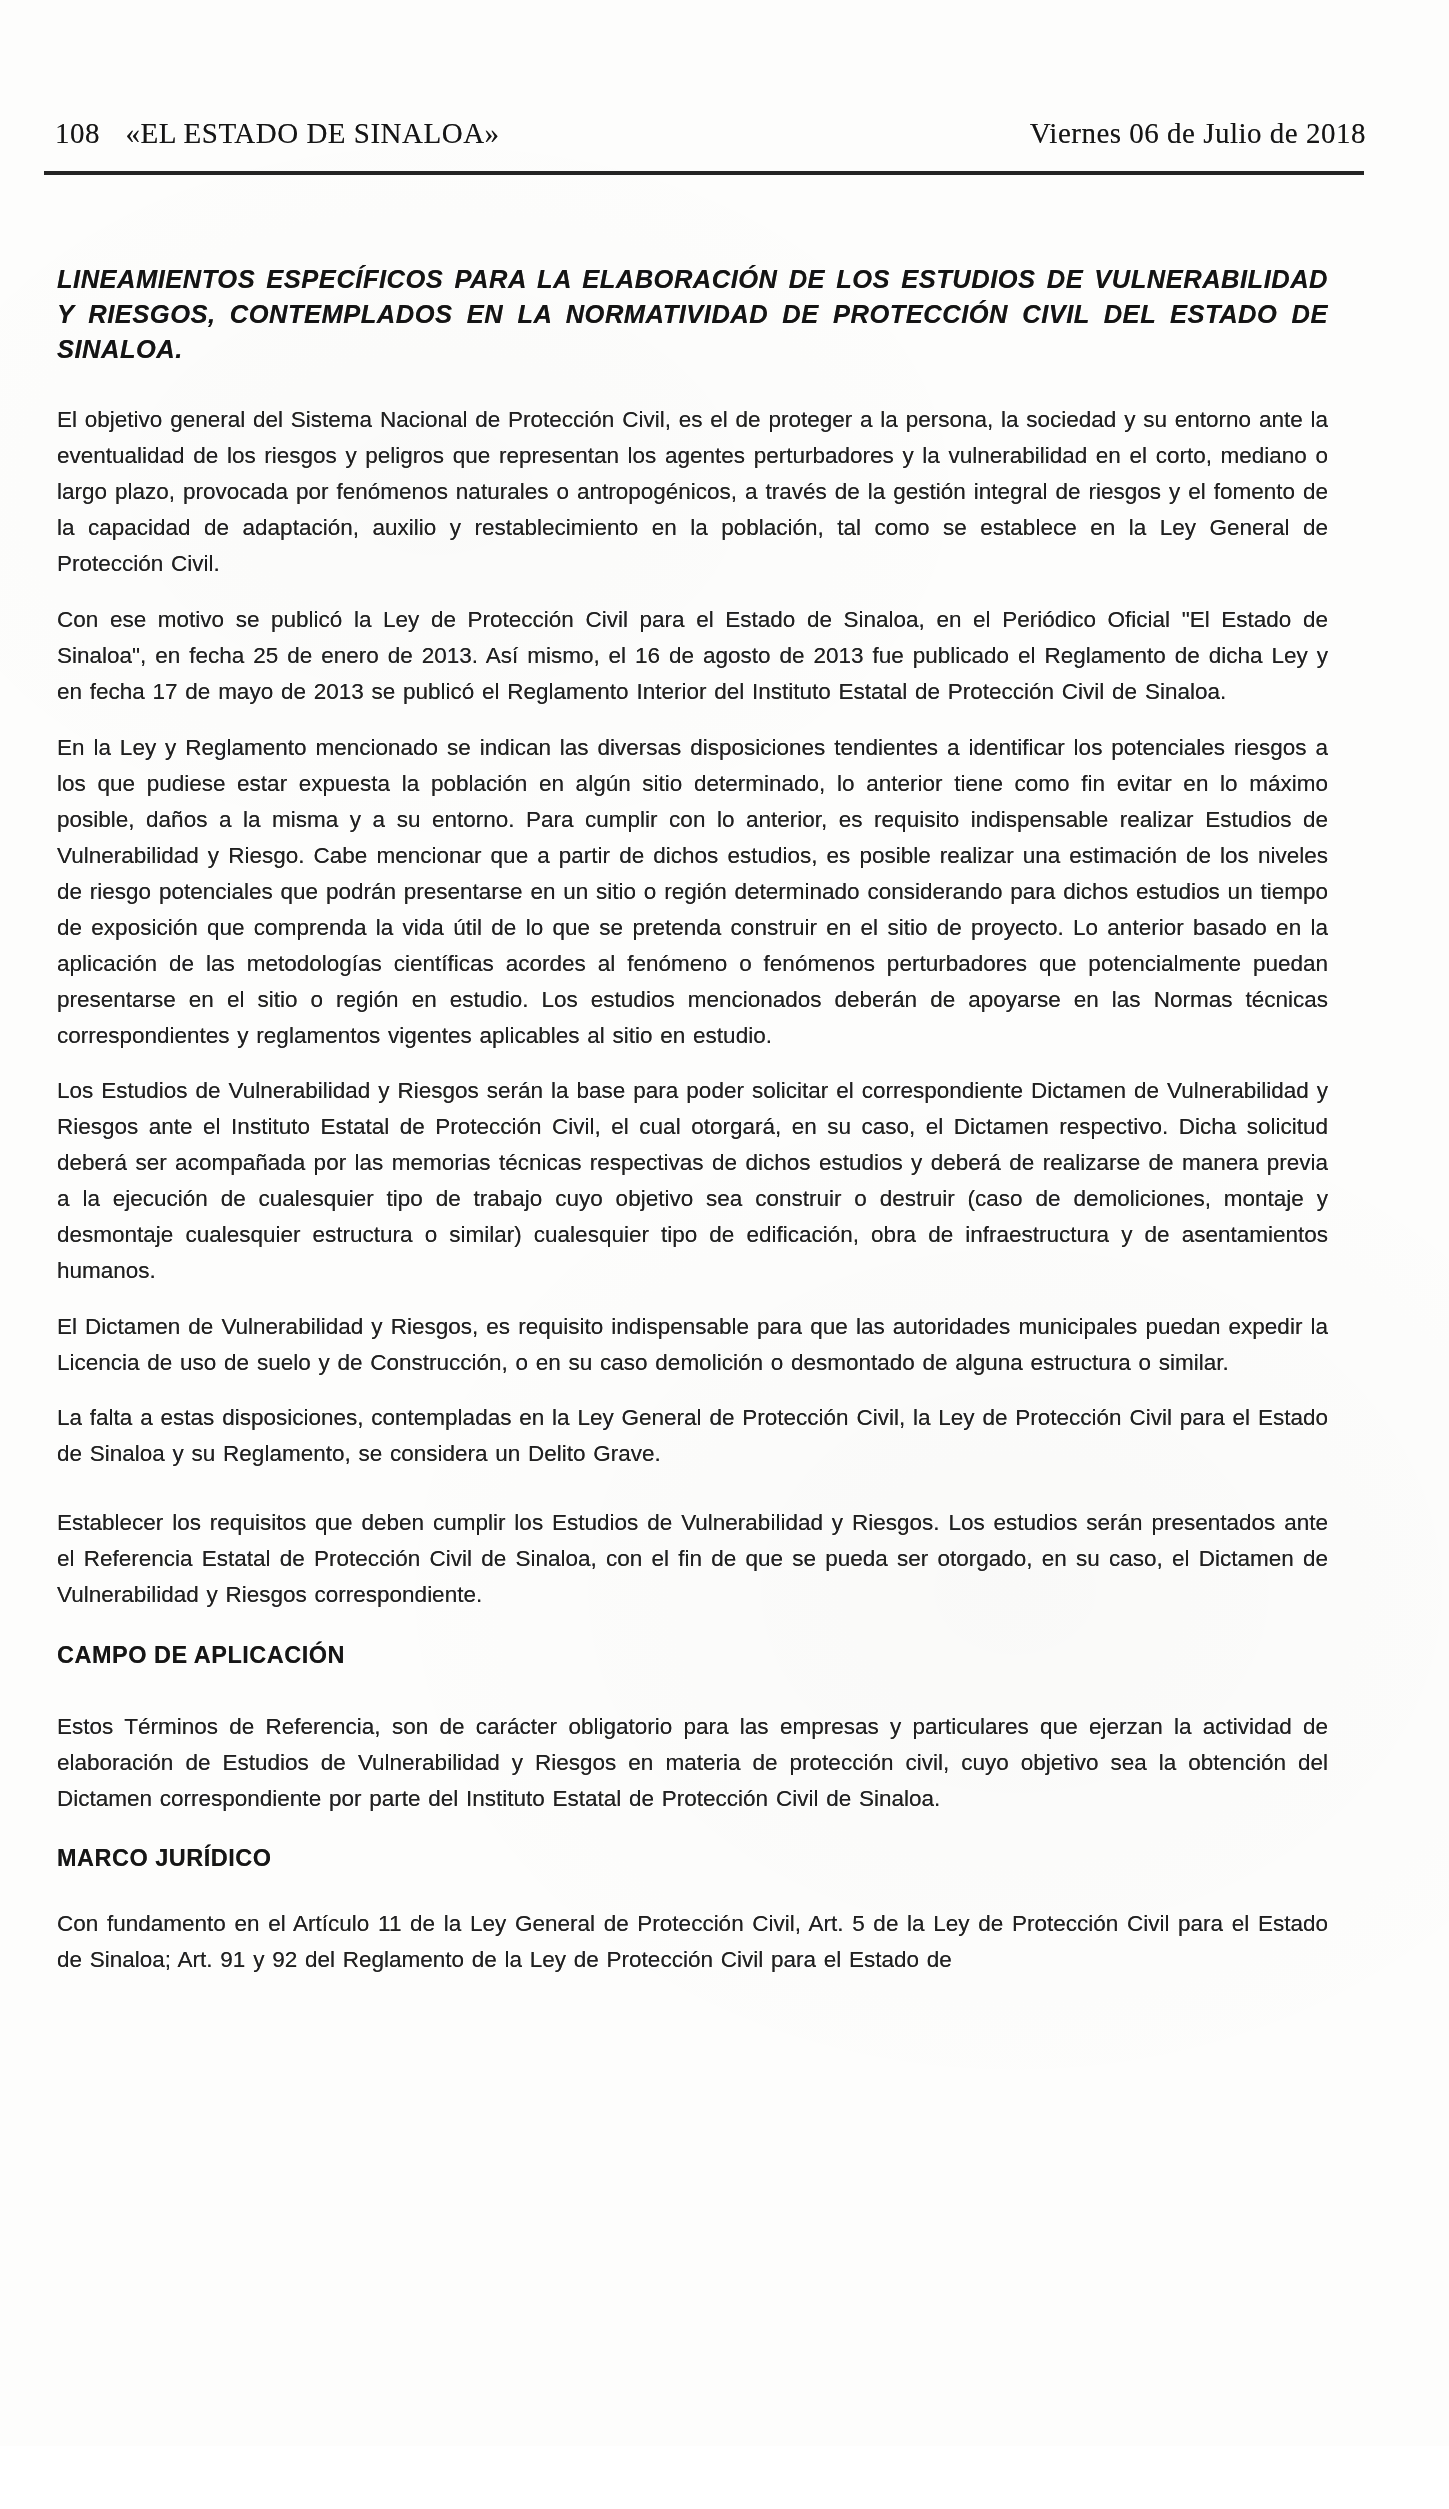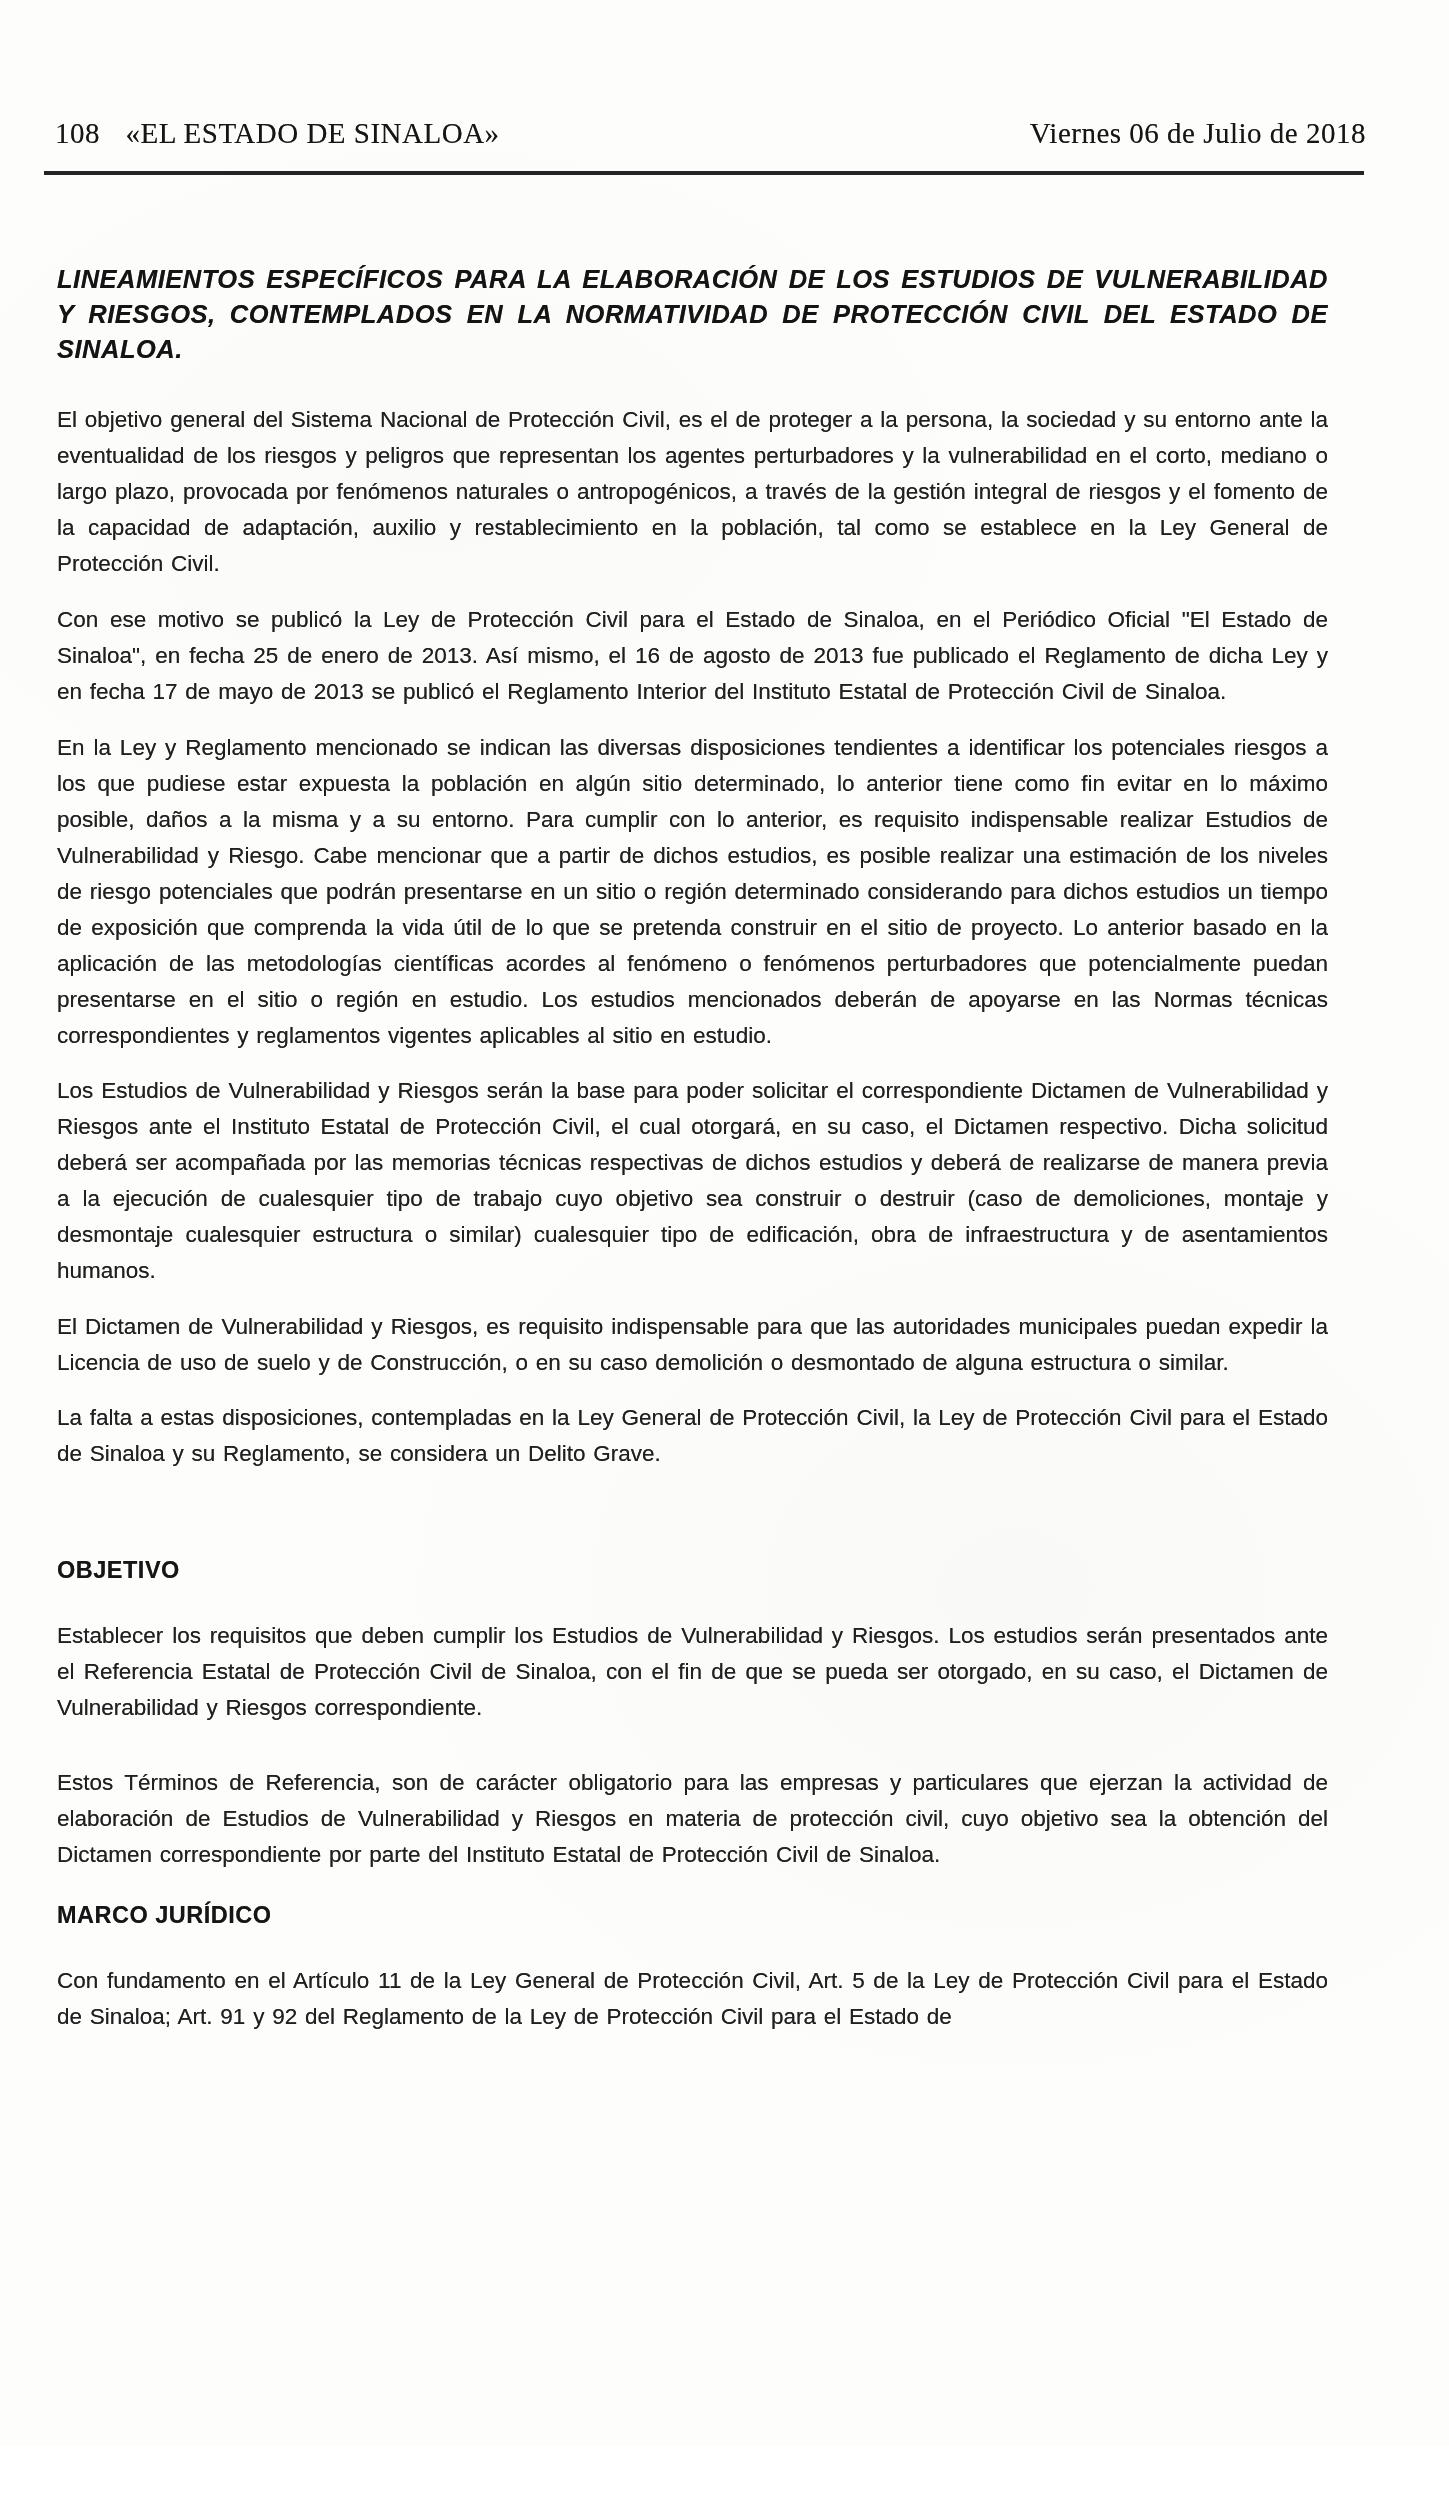--- a/index.html
+++ b/index.html
@@ -99,23 +99,23 @@
 
     <p class="doc-title">LINEAMIENTOS ESPECÍFICOS PARA LA ELABORACIÓN DE LOS ESTUDIOS DE VULNERABILIDAD Y RIESGOS, CONTEMPLADOS EN LA NORMATIVIDAD DE PROTECCIÓN CIVIL DEL ESTADO DE SINALOA.</p>
 
     <p class="para after-heading first-intro">El objetivo general del Sistema Nacional de Protección Civil, es el de proteger a la persona, la sociedad y su entorno ante la eventualidad de los riesgos y peligros que representan los agentes perturbadores y la vulnerabilidad en el corto, mediano o largo plazo, provocada por fenómenos naturales o antropogénicos, a través de la gestión integral de riesgos y el fomento de la capacidad de adaptación, auxilio y restablecimiento en la población, tal como se establece en la Ley General de Protección Civil.</p>
     <p class="para">Con ese motivo se publicó la Ley de Protección Civil para el Estado de Sinaloa, en el Periódico Oficial "El Estado de Sinaloa", en fecha 25 de enero de 2013. Así mismo, el 16 de agosto de 2013 fue publicado el Reglamento de dicha Ley y en fecha 17 de mayo de 2013 se publicó el Reglamento Interior del Instituto Estatal de Protección Civil de Sinaloa.</p>
     <p class="para">En la Ley y Reglamento mencionado se indican las diversas disposiciones tendientes a identificar los potenciales riesgos a los que pudiese estar expuesta la población en algún sitio determinado, lo anterior tiene como fin evitar en lo máximo posible, daños a la misma y a su entorno. Para cumplir con lo anterior, es requisito indispensable realizar Estudios de Vulnerabilidad y Riesgo. Cabe mencionar que a partir de dichos estudios, es posible realizar una estimación de los niveles de riesgo potenciales que podrán presentarse en un sitio o región determinado considerando para dichos estudios un tiempo de exposición que comprenda la vida útil de lo que se pretenda construir en el sitio de proyecto. Lo anterior basado en la aplicación de las metodologías científicas acordes al fenómeno o fenómenos perturbadores que potencialmente puedan presentarse en el sitio o región en estudio. Los estudios mencionados deberán de apoyarse en las Normas técnicas correspondientes y reglamentos vigentes aplicables al sitio en estudio.</p>
     <p class="para">Los Estudios de Vulnerabilidad y Riesgos serán la base para poder solicitar el correspondiente Dictamen de Vulnerabilidad y Riesgos ante el Instituto Estatal de Protección Civil, el cual otorgará, en su caso, el Dictamen respectivo. Dicha solicitud deberá ser acompañada por las memorias técnicas respectivas de dichos estudios y deberá de realizarse de manera previa a la ejecución de cualesquier tipo de trabajo cuyo objetivo sea construir o destruir (caso de demoliciones, montaje y desmontaje cualesquier estructura o similar) cualesquier tipo de edificación, obra de infraestructura y de asentamientos humanos.</p>
     <p class="para">El Dictamen de Vulnerabilidad y Riesgos, es requisito indispensable para que las autoridades municipales puedan expedir la Licencia de uso de suelo y de Construcción, o en su caso demolición o desmontado de alguna estructura o similar.</p>
     <p class="para">La falta a estas disposiciones, contempladas en la Ley General de Protección Civil, la Ley de Protección Civil para el Estado de Sinaloa y su Reglamento, se considera un Delito Grave.</p>
 
-    <h2 class="section-heading big-gap">OBJETIVO</h2>
     <p class="para after-heading">Establecer los requisitos que deben cumplir los Estudios de Vulnerabilidad y Riesgos. Los estudios serán presentados ante el Referencia Estatal de Protección Civil de Sinaloa, con el fin de que se pueda ser otorgado, en su caso, el Dictamen de Vulnerabilidad y Riesgos correspondiente.</p>
 
+    <h2 class="section-heading">CAMPO DE APLICACIÓN</h2>
     <p class="para after-heading-loose">Estos Términos de Referencia, son de carácter obligatorio para las empresas y particulares que ejerzan la actividad de elaboración de Estudios de Vulnerabilidad y Riesgos en materia de protección civil, cuyo objetivo sea la obtención del Dictamen correspondiente por parte del Instituto Estatal de Protección Civil de Sinaloa.</p>
 
     <h2 class="section-heading">MARCO JURÍDICO</h2>
     <p class="para after-heading">Con fundamento en el Artículo 11 de la Ley General de Protección Civil, Art. 5 de la Ley de Protección Civil para el Estado de Sinaloa; Art. 91 y 92 del Reglamento de la Ley de Protección Civil para el Estado de</p>
 
   </div>
 
 </div>
 
 

